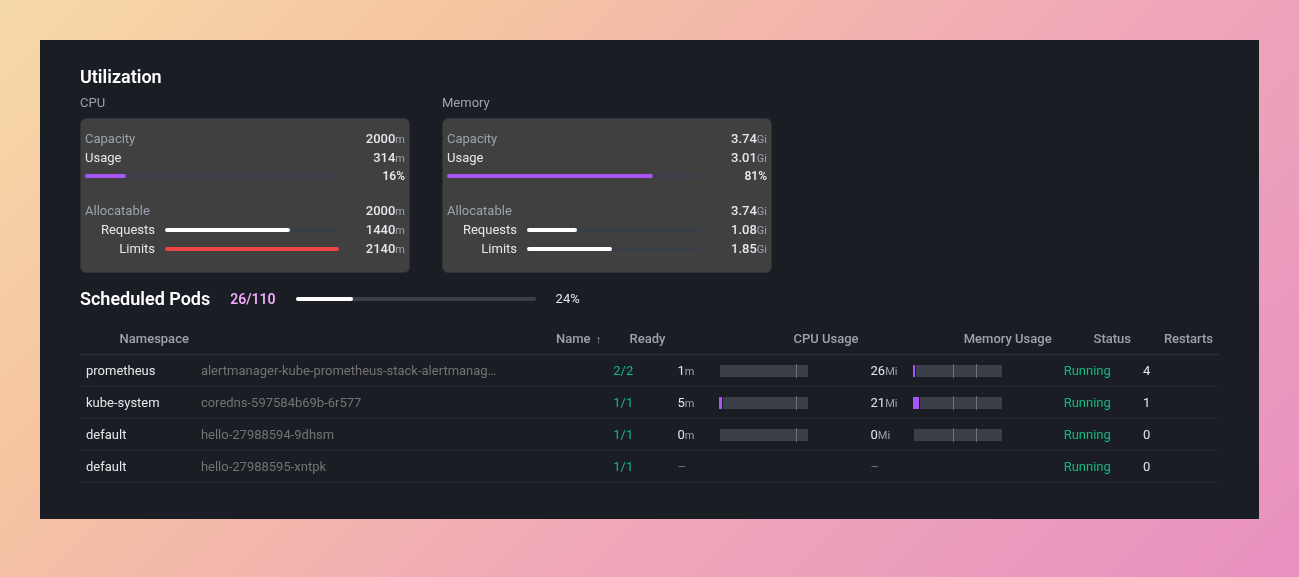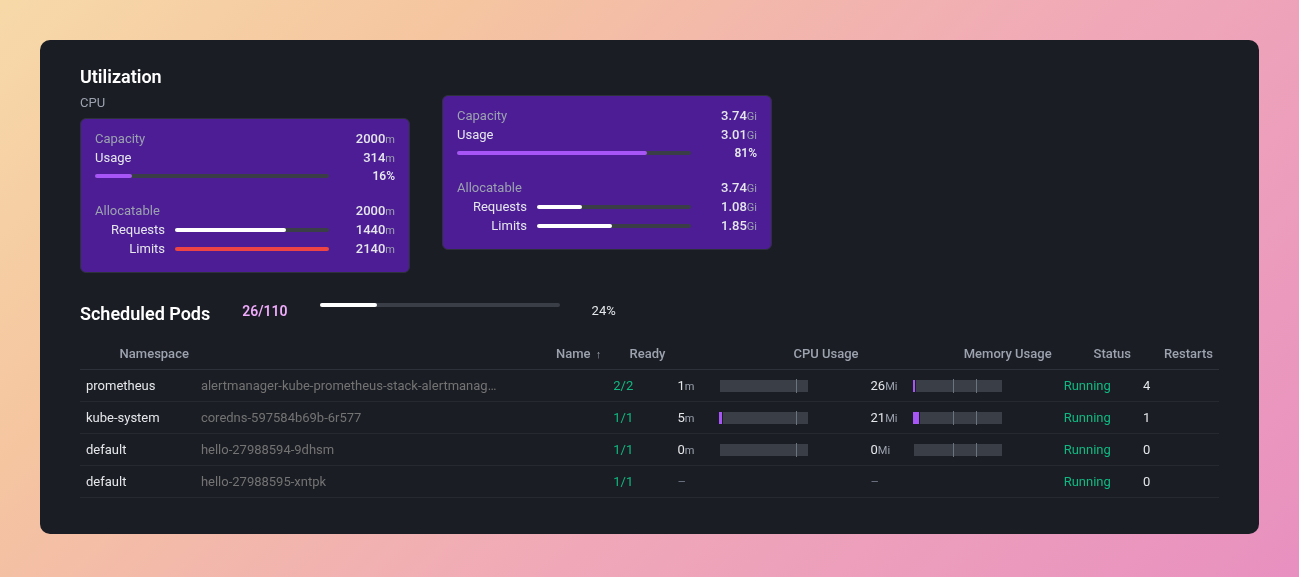--- a/index.html
+++ b/index.html
@@ -1,41 +1,41 @@
 <!DOCTYPE html>
 <html><head>
 <meta charset="utf-8">
 <style>
 *{margin:0;padding:0;box-sizing:border-box;font-family:-apple-system,BlinkMacSystemFont,"Segoe UI",Roboto,sans-serif}
 body{background:linear-gradient(135deg,#f7d9a8 0%,#f5c5a0 25%,#f0a8b8 60%,#e890c0 100%);min-height:577px;padding:40px;width:1299px}
-.panel{background:#1a1d23;border-radius:10px;padding:26px 40px 36px 40px;color:#e5e7eb}
+.panel{background:#1a1d23;border-radius:0;padding:26px 40px 36px 40px;color:#e5e7eb}
 .section-title{font-size:18px;font-weight:600;color:#fff;margin-bottom:8px}
 .util-row{display:flex;gap:32px}
 .util-col{flex:0 0 330px}
 .sub-label{font-size:13px;color:#9ca3af;margin-bottom:8px}
-.card{background:#4c1d95;border:1px solid #2d3139;border-radius:6px;padding:12px 14px}
+.card{background:#404040;border:1px solid #2d3139;border-radius:6px;padding:12px 4px}
 .card-row{display:flex;justify-content:space-between;align-items:center;font-size:13px;margin-bottom:4px}
 .card-row .lbl{color:#9ca3af}
 .card-row .lbl.bright{color:#e5e7eb}
 .card-row .val{color:#e5e7eb;font-weight:500}
 .card-row .val .unit{font-size:11px;color:#9ca3af;font-weight:400}
 .bar-track{background:#3a3e47;height:4px;border-radius:2px;position:relative;flex:1;margin:0 10px}
 .bar-fill{position:absolute;left:0;top:0;height:100%;border-radius:2px}
 .bar-fill.purple{background:#a855f7}
 .bar-fill.white{background:#fff}
 .bar-fill.red{background:#ef4444}
 .bar-row{display:flex;align-items:center;font-size:13px;margin-bottom:4px}
 .bar-row .lbl{color:#e5e7eb;width:70px;text-align:right}
 .bar-row .val{color:#e5e7eb;width:56px;text-align:right;font-weight:500}
 .bar-row .val .unit{font-size:11px;color:#9ca3af;font-weight:400}
 .pct-row{display:flex;align-items:center;font-size:12px;margin-bottom:10px}
 .pct-row .bar-track{margin-left:0}
 .pct-row .val{color:#e5e7eb;width:56px;text-align:right;font-weight:600}
 .divider{height:10px}
-.pods-header{display:flex;align-items:flex-start;gap:32px;margin-top:30px;margin-bottom:14px}
+.pods-header{display:flex;align-items:center;gap:20px;margin-top:15px;margin-bottom:14px}
 .pods-count{font-size:14px;color:#f0abfc;font-weight:600}
 .pods-bar{height:4px;width:240px;background:#3a3e47;border-radius:2px;position:relative}
 .pods-bar-fill{position:absolute;left:0;top:0;height:100%;background:#fff;border-radius:2px}
 .pods-pct{font-size:13px;color:#e5e7eb;font-weight:400}
 table{width:100%;border-collapse:collapse}
 th{text-align:right;font-size:13px;font-weight:500;color:#9ca3af;padding:8px 6px;border-bottom:1px solid #2d3139}
 td{font-size:13px;padding:8px 6px;border-bottom:1px solid #26292f;color:#e5e7eb}
 td.link{color:#737373;cursor:pointer}
 td.green{color:#10b981}
 .usage-cell{display:flex;align-items:center;gap:10px}
@@ -91,20 +91,21 @@
           <span class="lbl">Limits</span>
           <div class="bar-track">
               <div class="bar-fill red" id="cpu-limits-fill" style="width: 100%;"></div>
             </div>
           <span class="val"><span>2140</span><span class="unit">m</span></span>
         </div>
       </div>
     </div>
 
     <div class="util-col">
+      <div class="sub-label">Memory</div>
       <div class="card">
         <div class="card-row">
           <span class="lbl">Capacity</span>
           <span class="val"><span>3.74</span><span class="unit">Gi</span></span>
         </div>
         <div class="card-row">
           <span class="lbl bright">Usage</span>
           <span class="val"><span>3.01</span><span class="unit">Gi</span></span>
         </div>
         <div class="pct-row">

